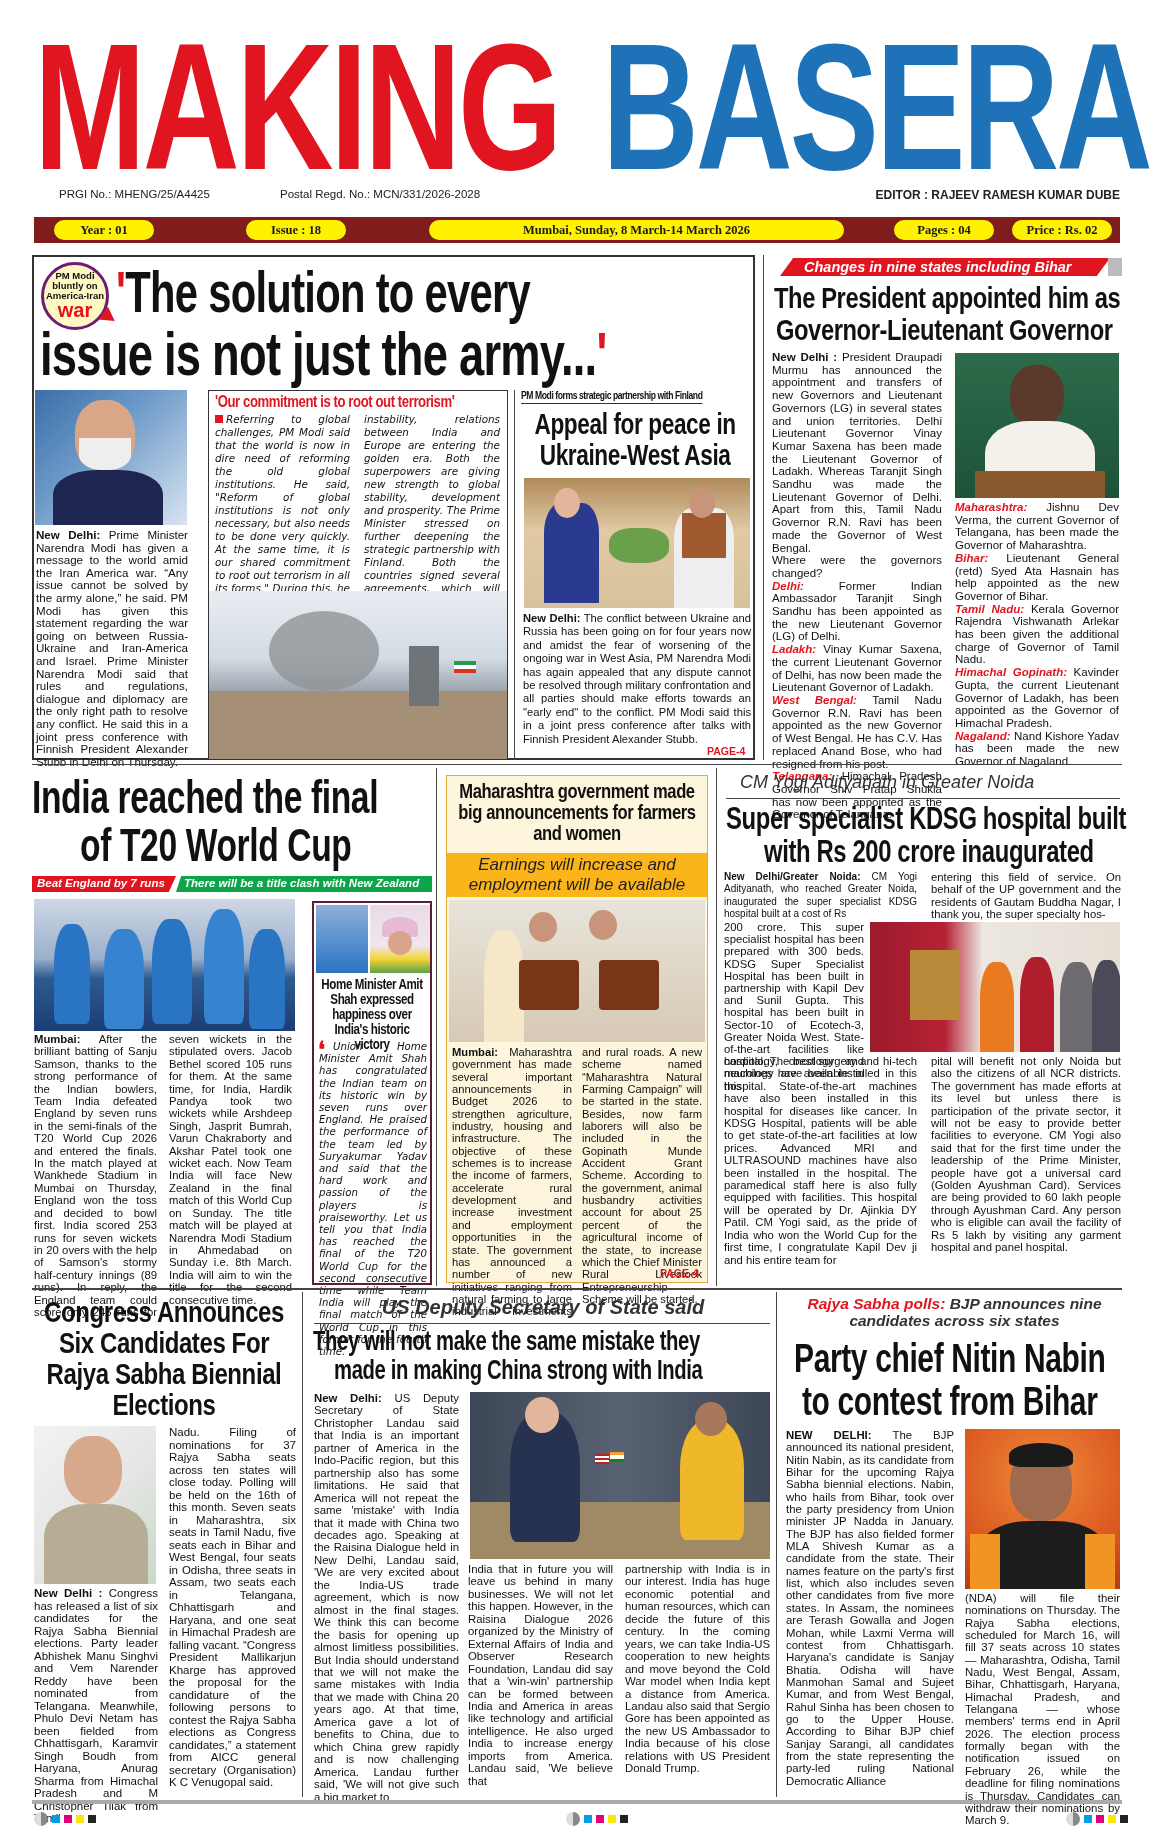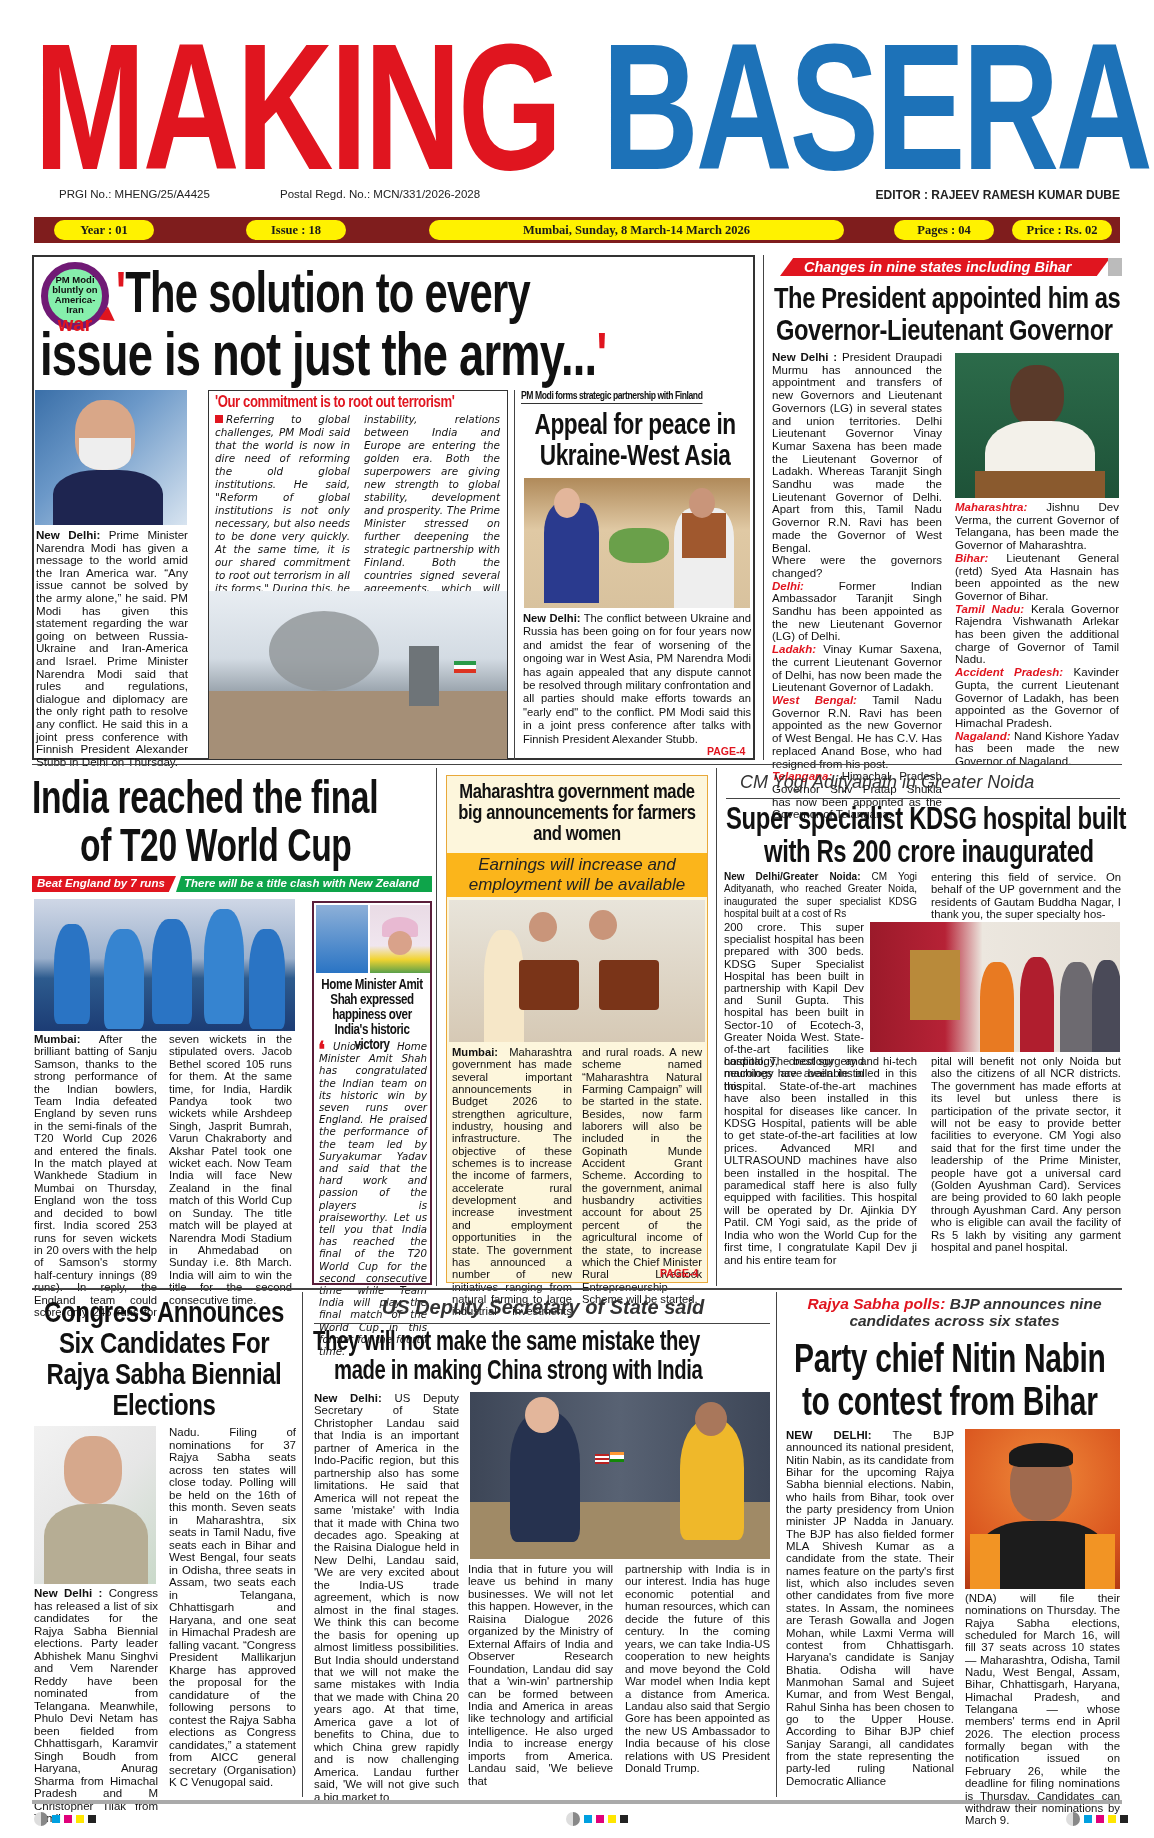--- a/index.html
+++ b/index.html
@@ -59,21 +59,21 @@
 <div class="abs datebar">
   <div class="pill" style="left:20px; width:100px;">Year : 01</div>
   <div class="pill" style="left:212px; width:100px;">Issue : 18</div>
   <div class="pill" style="left:395px; width:415px;">Mumbai, Sunday, 8 March-14 March 2026</div>
   <div class="pill" style="left:860px; width:100px;">Pages : 04</div>
   <div class="pill" style="left:978px; width:100px;">Price : Rs. 02</div>
 </div>
 
 <div class="abs box" style="left:32px; top:255px; width:723px; height:505px;">
 
-  <div class="abs" style="left:7px; top:5px; width:68px; height:68px; border:7px solid #701a75; border-radius:50%; background:#86efac; text-align:center; padding-top:6px;">
+  <div class="abs" style="left:7px; top:5px; width:68px; height:68px; border:3px solid #701a75; border-radius:50%; background:#fef9c3; text-align:center; padding-top:6px;">
     <div style="font-weight:900; font-size:9.5px; line-height:10px;">PM Modi</div>
     <div style="font-weight:900; font-size:9.5px; line-height:10px;">bluntly on</div>
     <div style="font-weight:900; font-size:9.5px; line-height:10px;">America-Iran</div>
     <div style="font-weight:900; font-size:20px; line-height:18px; color:#e0151f;">war</div>
   </div>
   <div class="abs" style="left:68px; top:52px; width:0; height:0; border-left:14px solid #e0151f; border-top:8px solid transparent; border-bottom:8px solid transparent; transform:rotate(35deg);"></div>
 
   <div class="abs hl" style="left:82px; top:6px; font-size:58px; letter-spacing:-1px; transform:scaleX(0.72); white-space:nowrap;">
     <span style="color:#e0151f;">'</span><span>The solution to every</span>
   </div>
@@ -138,23 +138,23 @@
     <div><span class="red-lbl">Telangana:</span> <span>Himachal Pradesh Governor Shiv Pratap Shukla has now been appointed as the Governor of Telangana.</span></div>
   </div>
 
   <div class="photo" style="left:187px; top:98px; width:164px; height:145px; background:linear-gradient(180deg,#2c6b4a 0%,#1e5238 100%);">
     <div style="position:absolute; left:55px; top:12px; width:54px; height:62px; border-radius:45%; background:#5a3a2a;"></div>
     <div style="position:absolute; left:30px; top:68px; width:110px; height:80px; border-radius:40% 40% 0 0; background:#f3f1ea;"></div>
     <div style="position:absolute; left:20px; top:118px; width:130px; height:27px; background:#8a5a2e;"></div>
   </div>
   <div class="abs body" style="left:187px; top:246px; width:164px; font-size:11.5px; line-height:12.7px;">
     <div><span class="red-lbl">Maharashtra:</span> <span>Jishnu Dev Verma, the current Governor of Telangana, has been made the Governor of Maharashtra.</span></div>
-    <div><span class="red-lbl">Bihar:</span> <span>Lieutenant General (retd) Syed Ata Hasnain has been appointed as the new Governor of Bihar.</span></div>
+    <div><span class="red-lbl">Bihar:</span> <span>Lieutenant General (retd) Syed Ata Hasnain has help appointed as the new Governor of Bihar.</span></div>
     <div><span class="red-lbl">Tamil Nadu:</span> <span>Kerala Governor Rajendra Vishwanath Arlekar has been given the additional charge of Governor of Tamil Nadu.</span></div>
-    <div><span class="red-lbl">Accident Pradesh:</span> <span>Kavinder Gupta, the current Lieutenant Governor of Ladakh, has been appointed as the Governor of Himachal Pradesh.</span></div>
+    <div><span class="red-lbl">Himachal Gopinath:</span> <span>Kavinder Gupta, the current Lieutenant Governor of Ladakh, has been appointed as the Governor of Himachal Pradesh.</span></div>
     <div><span class="red-lbl">Nagaland:</span> <span>Nand Kishore Yadav has been made the new Governor of Nagaland.</span></div>
   </div>
 </div>
 
 <div class="h-rule" style="left:32px; top:764px; width:1090px;"></div>
 
 <div class="abs" style="left:32px; top:768px; width:400px; height:518px;">
   <div class="abs hl" style="left:0; top:6px; width:400px; font-size:46px; transform:scaleX(0.73); white-space:nowrap;">India reached the final</div>
   <div class="abs hl" style="left:48px; top:54px; font-size:46px; transform:scaleX(0.73); white-space:nowrap;">of T20 World Cup</div>
   <div class="abs" style="left:0; top:108px; width:144px; height:16px; background:#e0151f; clip-path:polygon(0 0,100% 0,95% 100%,0 100%);"></div>

